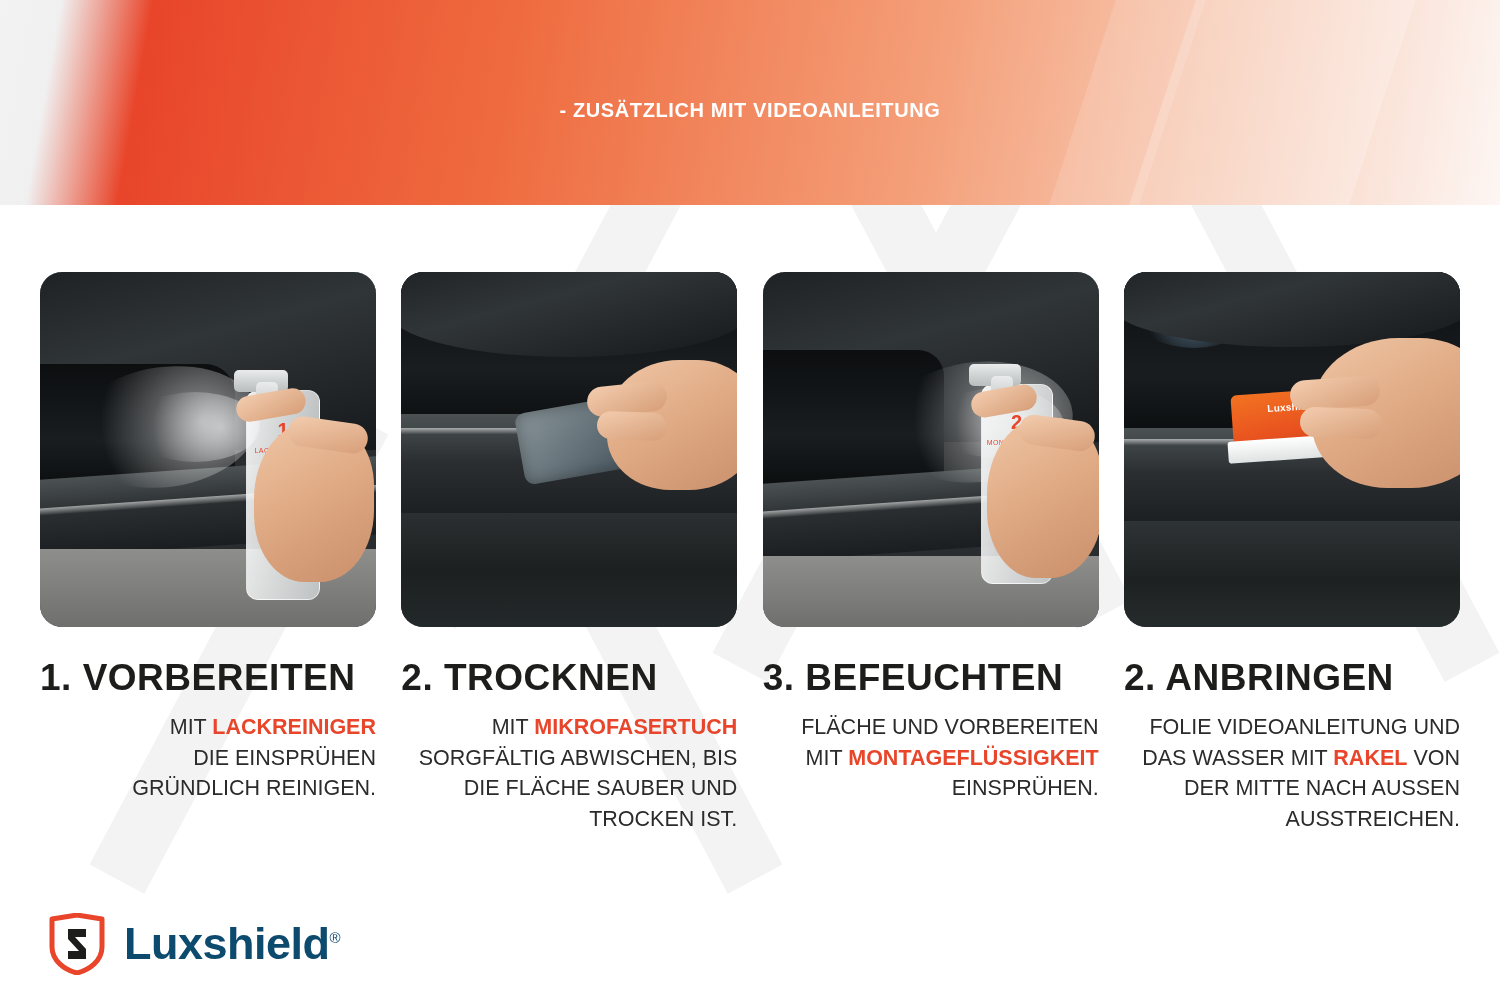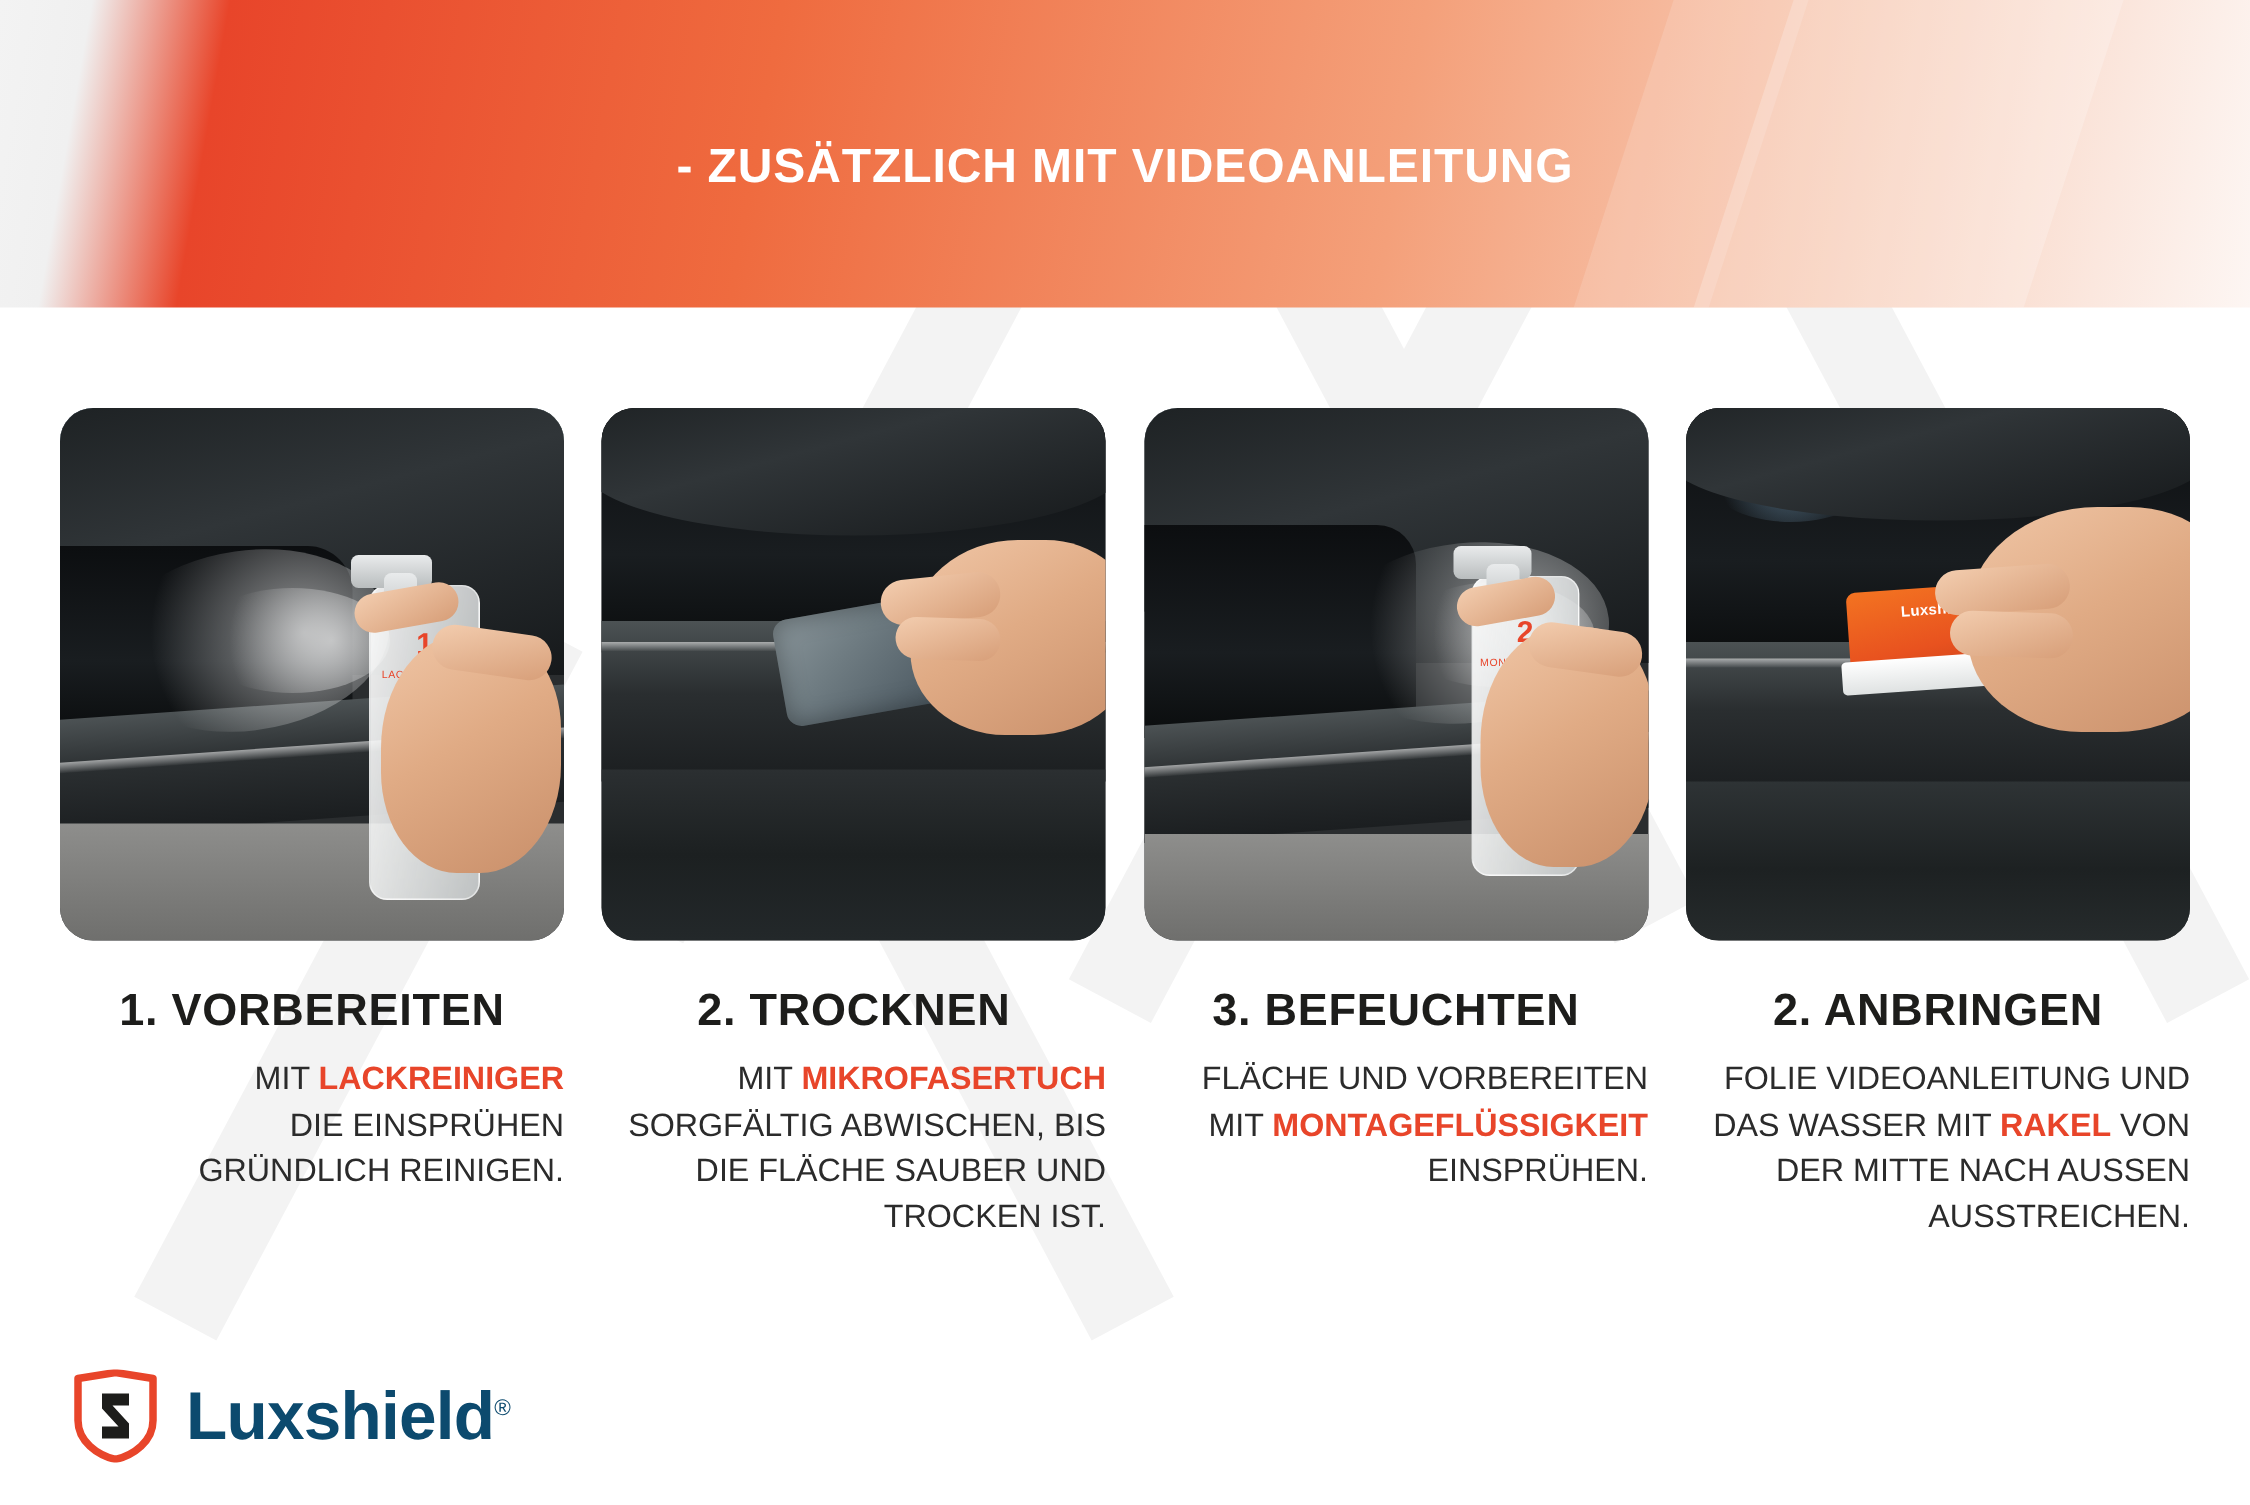--- a/index.html
+++ b/index.html
@@ -80,21 +80,21 @@
     font-size: 47px;
     font-weight: bold;
     letter-spacing: 0.8px;
     line-height: 1.05;
     text-align: center;
     z-index: 2;
   }
   .hdr-sub {
     position: relative;
     color: #ffffff;
-    font-size: 32px;
+    font-size: 20px;
     font-weight: bold;
     letter-spacing: 0.6px;
     margin-top: 16px;
     text-align: left;
     z-index: 2;
   }
 
   
   .steps {
     position: absolute;
@@ -111,22 +111,22 @@
     position: relative;
     width: 336px;
     height: 355px;
     border-radius: 22px;
     overflow: hidden;
     background: #2a2d2f;
   }
 
   .step-title {
     margin-top: 30px;
-    text-align: center;
-    font-size: 30px;
+    text-align: left;
+    font-size: 37px;
     font-weight: bold;
     color: #1d1d1b;
     letter-spacing: 0.5px;
   }
   .step-desc {
     margin-top: 13px;
     text-align: right;
     font-size: 21.5px;
     line-height: 1.42;
     color: #2b2b2b;

